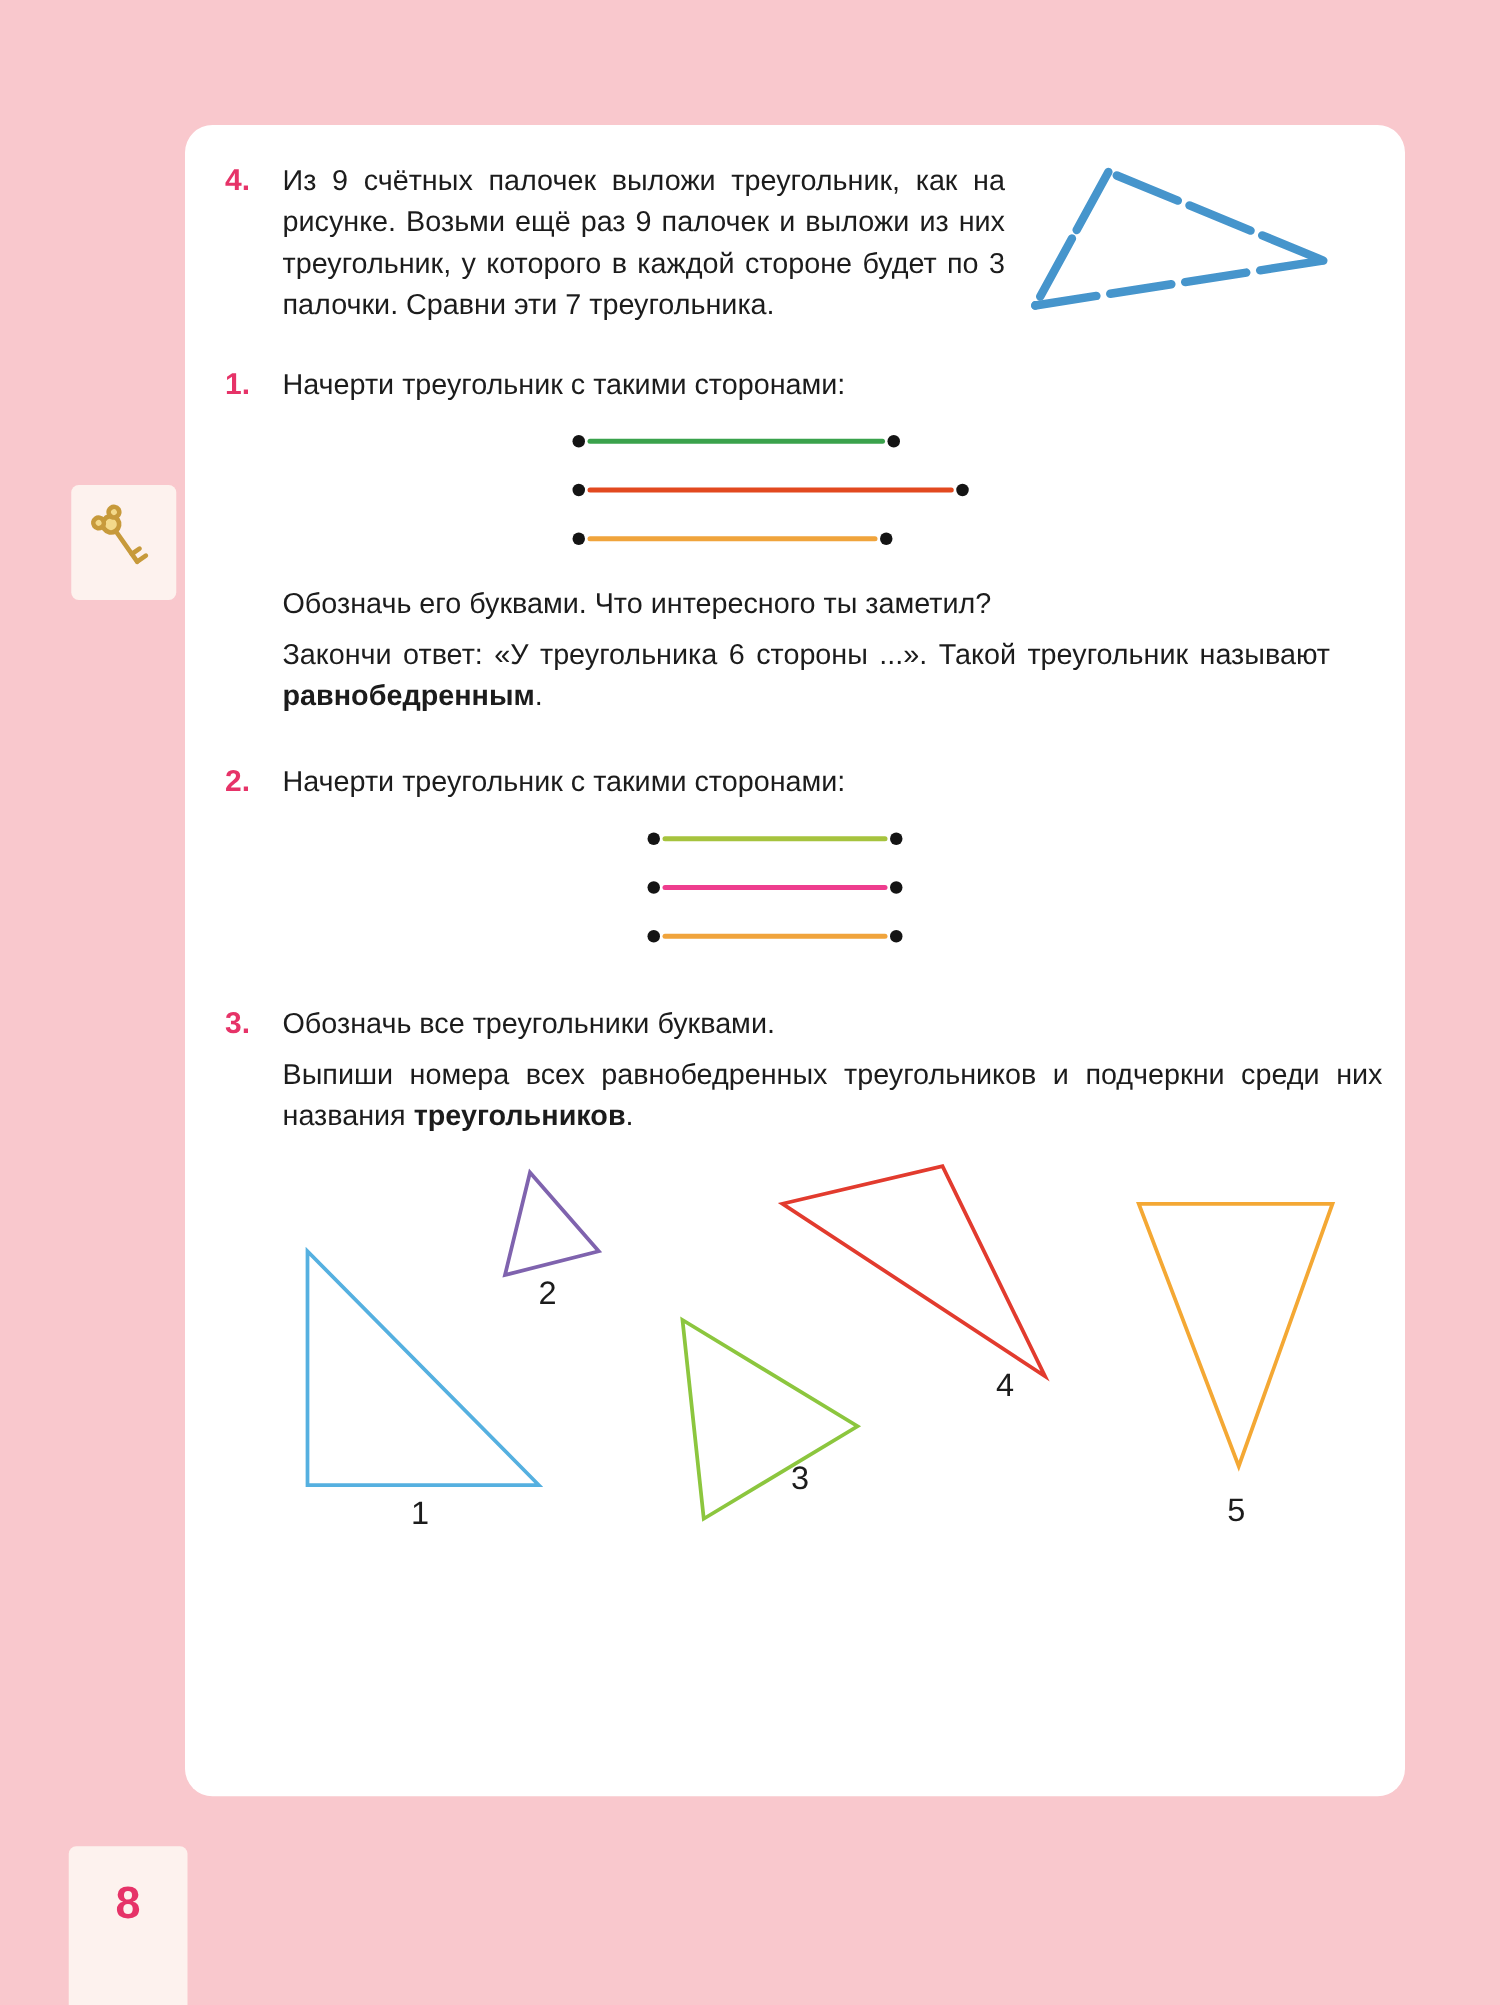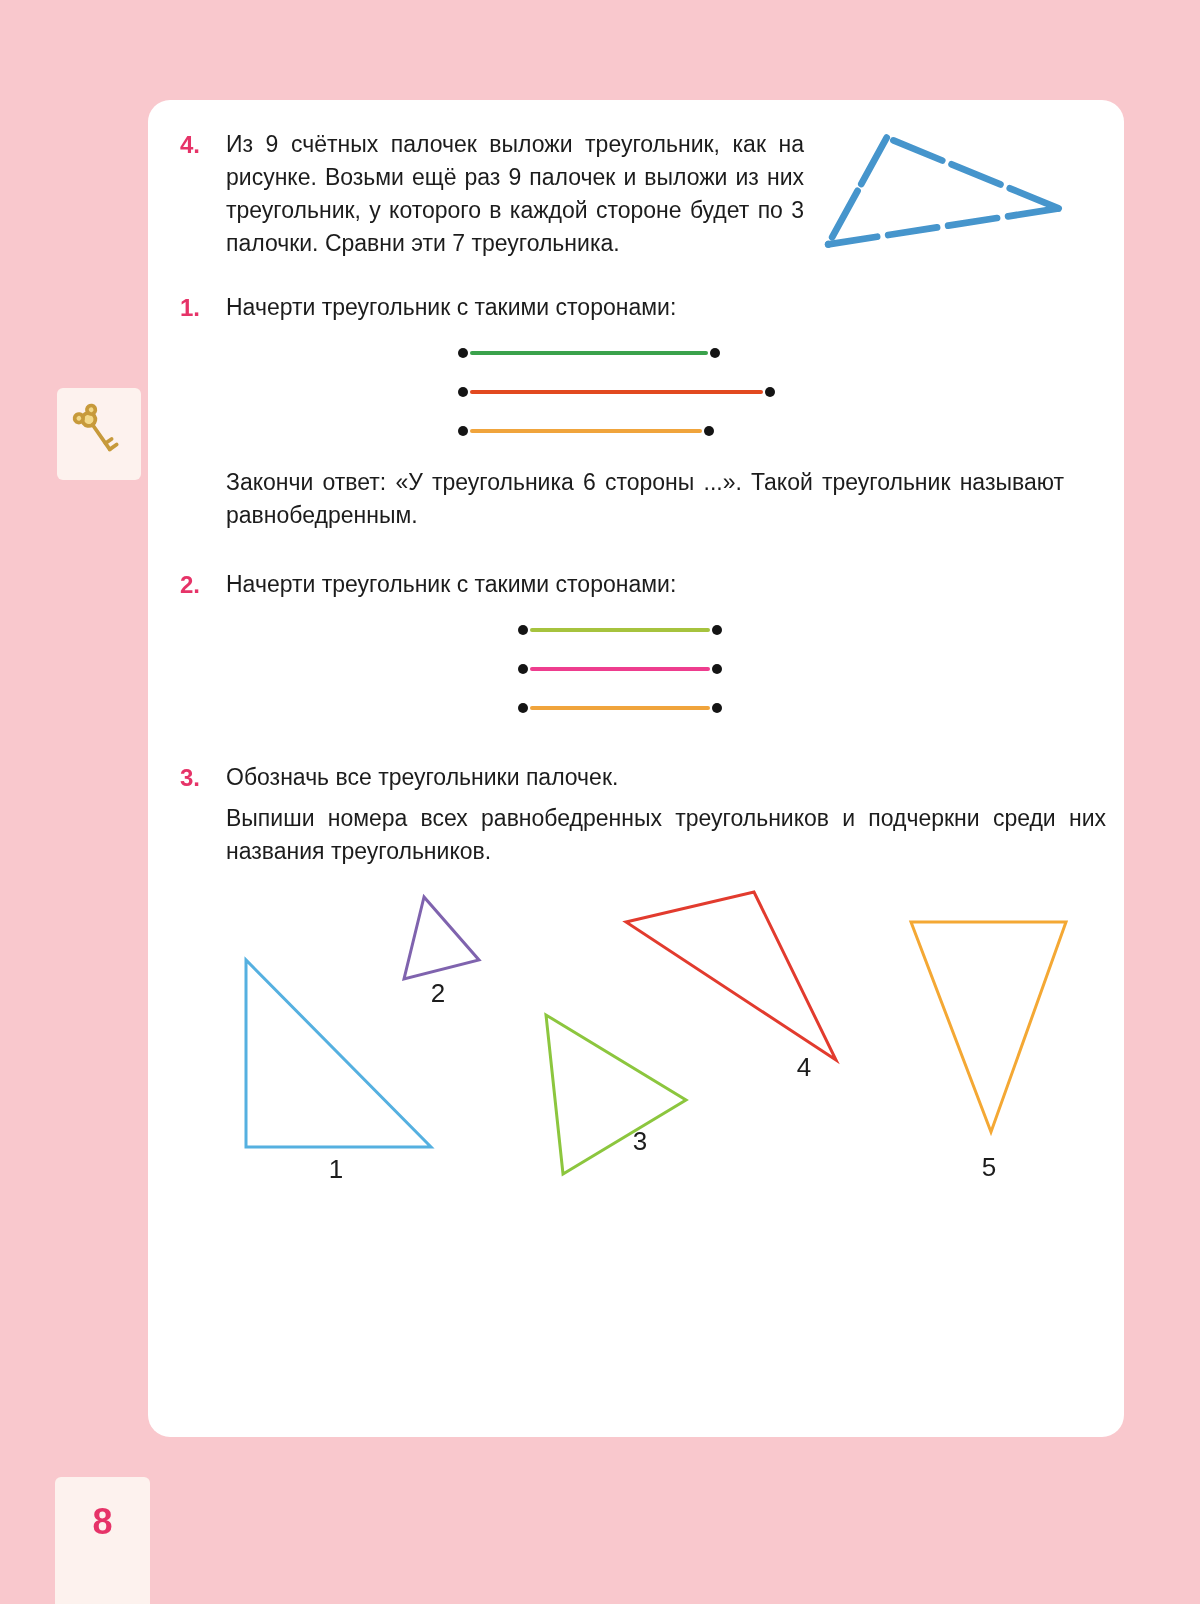--- a/index.html
+++ b/index.html
@@ -10,21 +10,21 @@
   .card {
     position:absolute; left:148px; top:100px; width:976px; height:1337px;
     background:#ffffff; border-radius:22px; padding:28px 60px 0 32px; overflow:hidden;
   }
 
   .task { display:grid; grid-template-columns:46px 1fr; }
   .tnum { font-weight:bold; font-size:24px; color:var(--accent,#e63368); line-height:33px; }
   .tbody { font-size:23px; line-height:33px; }
   .tbody p { text-align:justify; margin:0 0 8px 0; }
   .tbody p.heading { margin-bottom:0; }
-  b { font-weight:normal; }
+  b { font-weight:bold; }
 
   .task-1 { margin-top:23px; }
   .task-2 { margin-top:28px; }
   .task-3 { margin-top:18px; }
 
   .float-fig { float:right; width:240px; height:118px; margin:4px 0 4px 20px; }
   .float-fig svg { width:100%; height:100%; }
 
   .seg-block { margin-top:24px; margin-bottom:30px; display:flex; flex-direction:column; align-items:flex-start; }
   .seg-task1 { margin-left:232px; }
@@ -86,20 +86,21 @@
               <span class="dot"></span>
               <span class="seg-line" style="width: 293px; background: rgb(226, 73, 31);"></span>
               <span class="dot"></span>
             </div>
             <div class="seg-row">
               <span class="dot"></span>
               <span class="seg-line" style="width: 232px; background: rgb(240, 164, 60);"></span>
               <span class="dot"></span>
             </div>
           </div>
+        <p>Обозначь его буквами. Что интересного ты заметил?</p>
         <p><span>Закончи ответ: «У треугольника 6 стороны ...». Такой треугольник называют </span><b>равнобедренным</b><span>.</span></p>
       </div>
     </section>
 
     <section class="task task-2">
       <span class="tnum">2.</span>
       <div class="tbody">
         <p class="heading">Начерти треугольник с такими сторонами:</p>
         <div class="seg-block seg-task2">
             <div class="seg-row">
@@ -117,21 +118,21 @@
               <span class="seg-line" style="width: 180px; background: rgb(240, 164, 60);"></span>
               <span class="dot"></span>
             </div>
           </div>
       </div>
     </section>
 
     <section class="task task-3">
       <span class="tnum">3.</span>
       <div class="tbody">
-        <p>Обозначь все треугольники палочек.</p>
+        <p>Обозначь все треугольники буквами.</p>
         <p><span>Выпиши номера всех равнобедренных треугольников и подчеркни среди них названия </span><b>треугольников</b><span>.</span></p>
         <svg class="tri-figure" viewBox="0 0 880 300">
             <polygon points="20,78 20,265 205,265" fill="none" stroke="#55b0e0" stroke-width="3"></polygon>
             <text x="110" y="296" class="tri-label">1</text>
             <polygon points="198,15 178,97 253,78" fill="none" stroke="#7f63ae" stroke-width="3"></polygon>
             <text x="212" y="120" class="tri-label">2</text>
             <polygon points="320,133 337,292 460,218" fill="none" stroke="#8cc63e" stroke-width="3"></polygon>
             <text x="414" y="268" class="tri-label">3</text>
             <polygon points="400,40 528,10 610,178" fill="none" stroke="#e23b2e" stroke-width="3"></polygon>
             <text x="578" y="194" class="tri-label">4</text>

